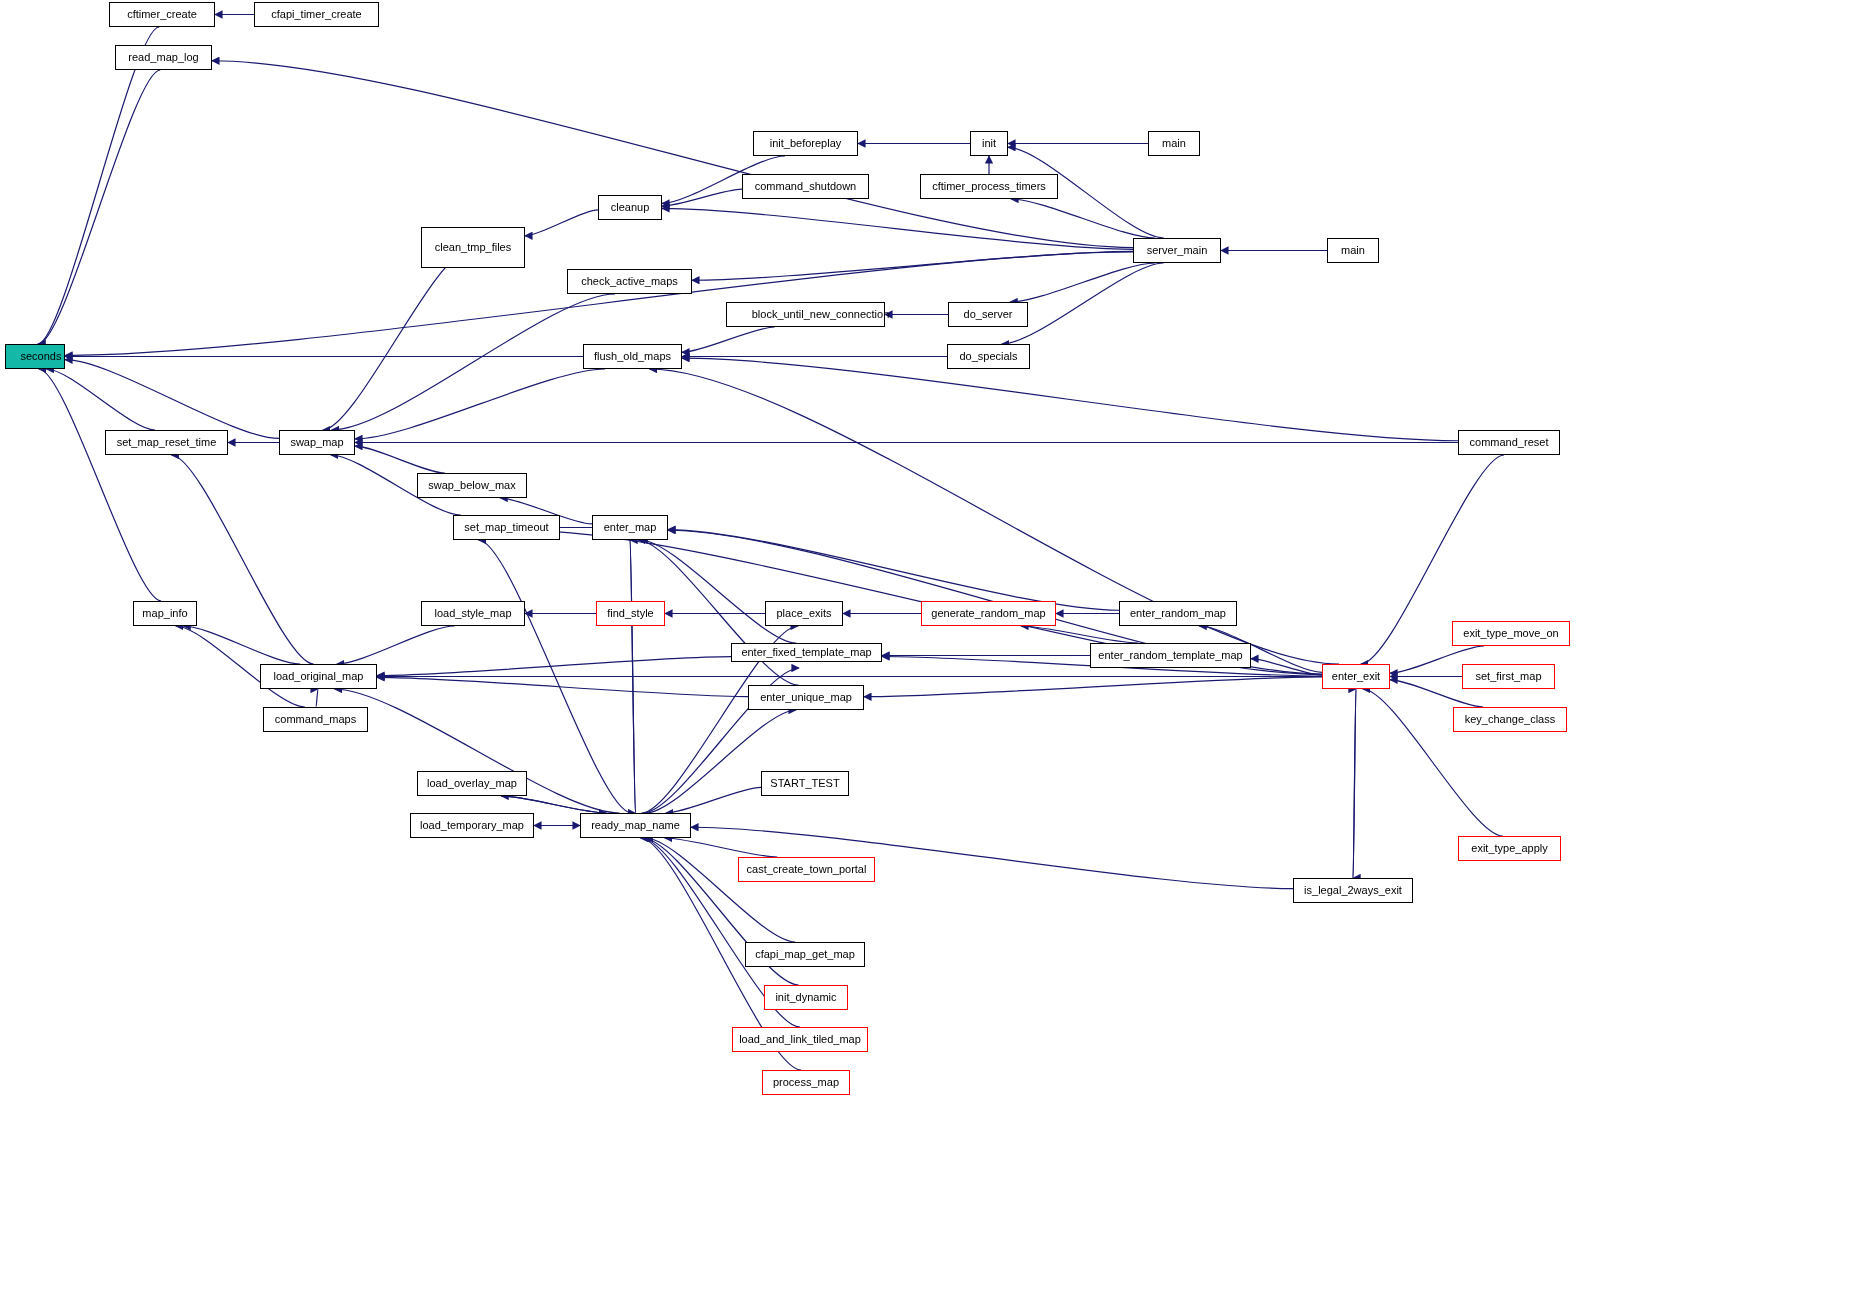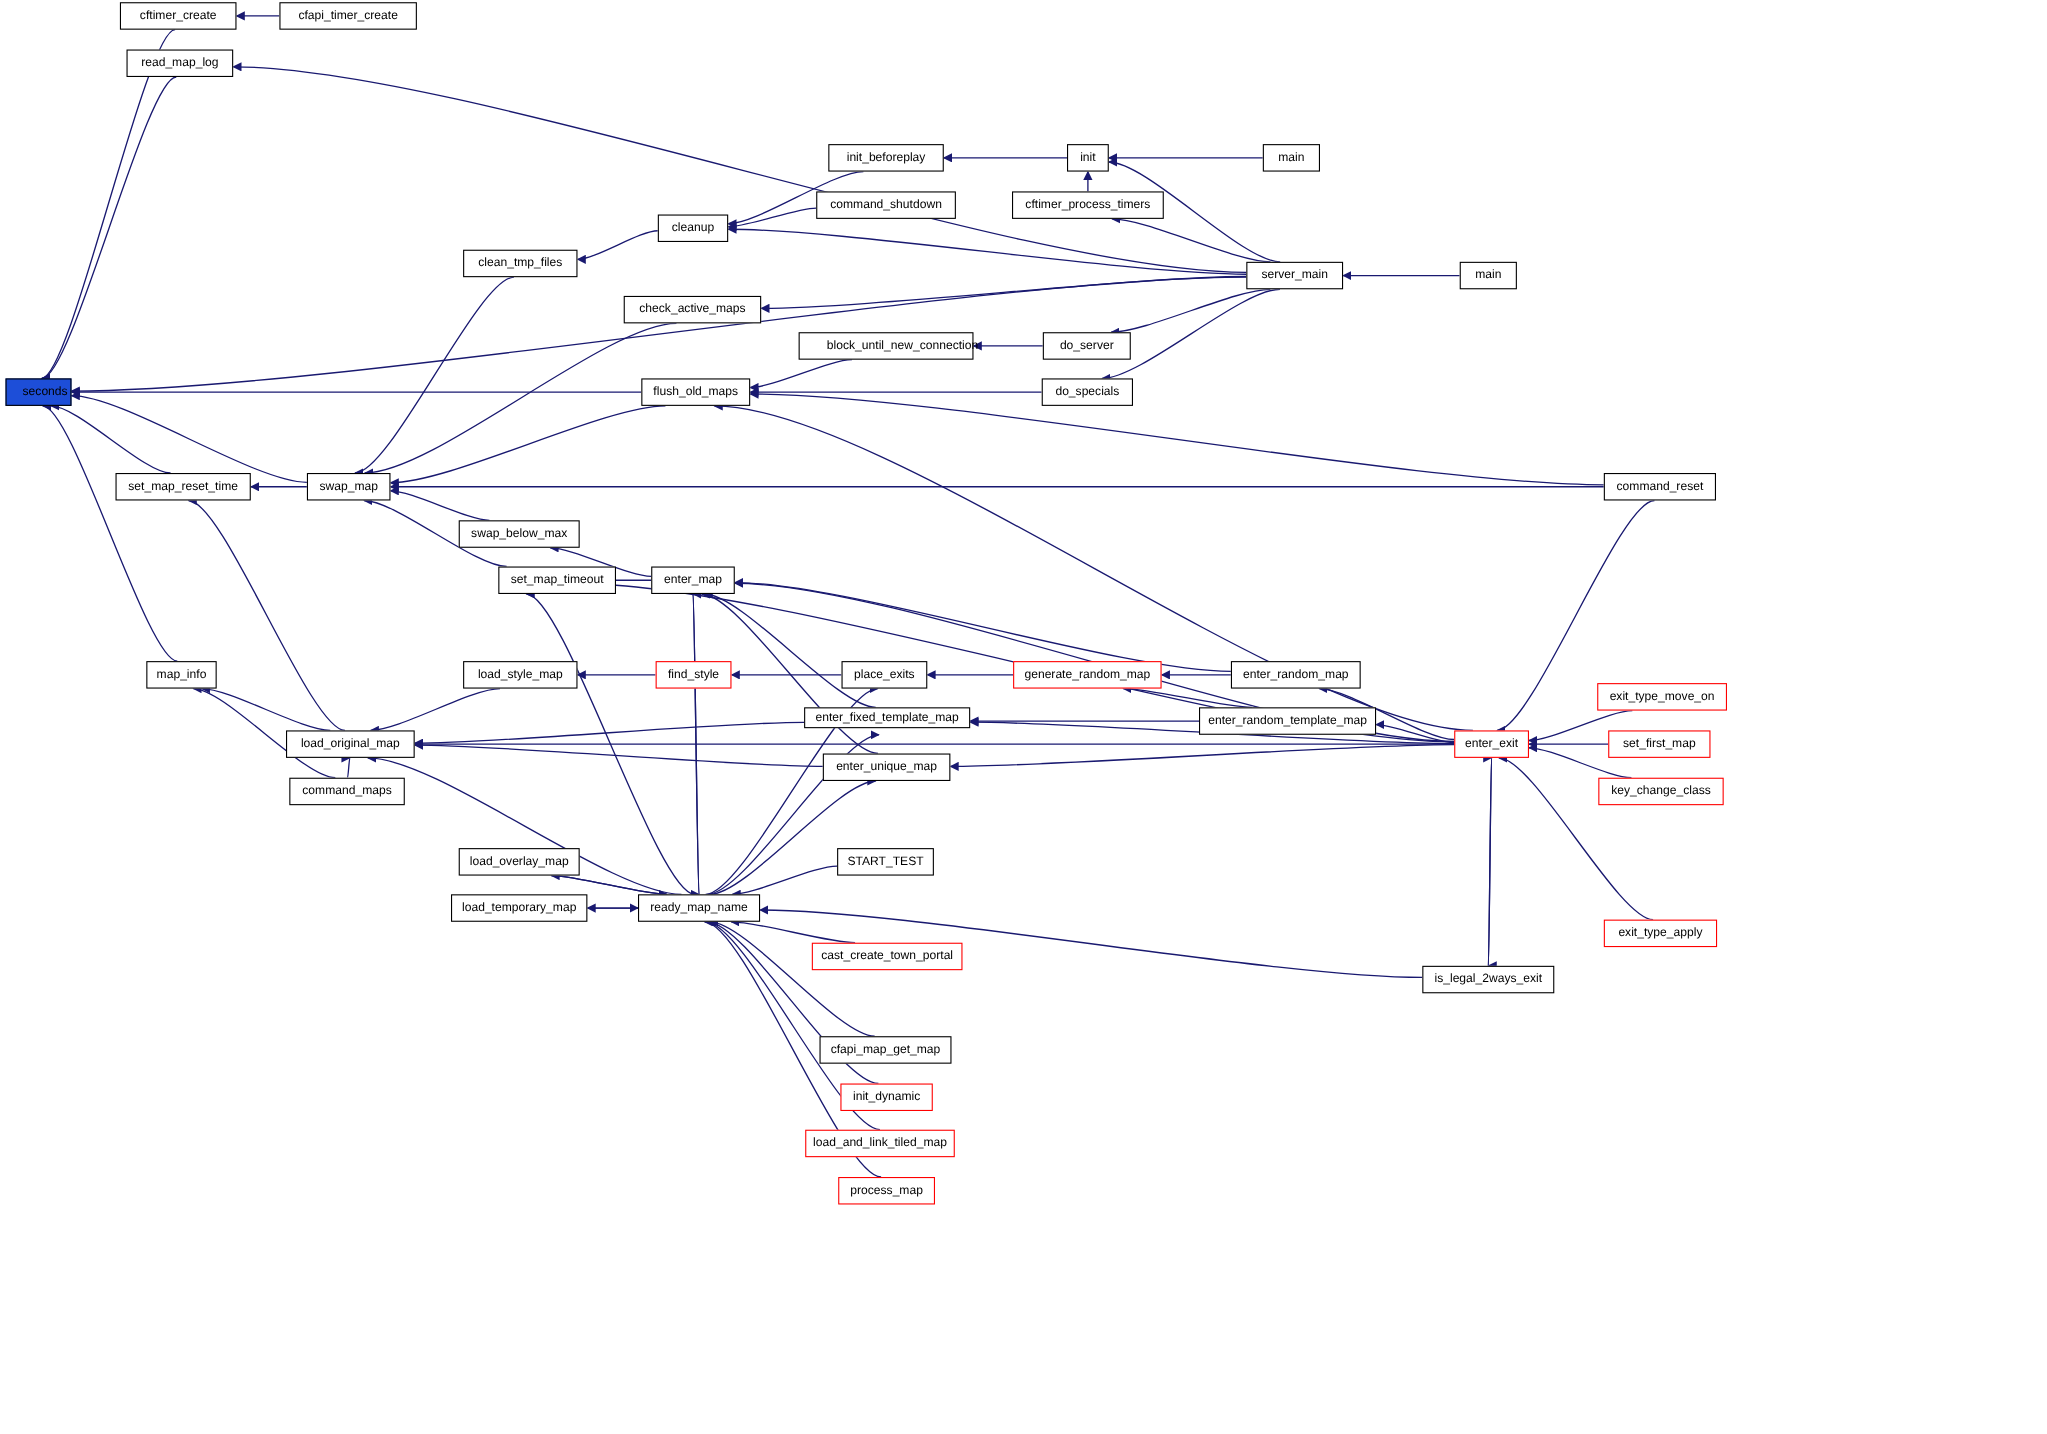--- a/index.html
+++ b/index.html
@@ -14,21 +14,21 @@
     color:#000000;
     font-size:11px;
     line-height:1;
     display:flex;
     align-items:center;
     justify-content:center;
     white-space:nowrap;
     letter-spacing:0px;
   }
   .node.red{border-color:#ff0000;}
-  .node.filled{background:#1d4ed8;padding-left:12px;}
+  .node.filled{background:#14b8a6;padding-left:12px;}
 </style>
 </head>
 <body>
 
 <div id="canvas">
   <svg id="edges" xmlns="http://www.w3.org/2000/svg">
     <defs>
       <marker id="arrow" viewBox="0 0 10 10" refX="9" refY="5" markerWidth="7" markerHeight="7" orient="auto-start-reverse">
         <path d="M 0 0 L 10 5 L 0 10 z" fill="#191970"></path>
       </marker>
@@ -150,21 +150,21 @@
       </div>
       <div class="node" style="left: 598px; top: 195px; width: 64px; height: 25px;">
         <span>cleanup</span>
       </div>
       <div class="node" style="left: 1133px; top: 238px; width: 88px; height: 25px;">
         <span>server_main</span>
       </div>
       <div class="node" style="left: 1327px; top: 238px; width: 52px; height: 25px;">
         <span>main</span>
       </div>
-      <div class="node" style="left: 421px; top: 227px; width: 104px; height: 25px;">
+      <div class="node" style="left: 421px; top: 227px; width: 104px; height: 41px;">
         <span>clean_tmp_files</span>
       </div>
       <div class="node" style="left: 567px; top: 269px; width: 125px; height: 25px;">
         <span>check_active_maps</span>
       </div>
       <div class="node" style="left: 726px; top: 302px; width: 159px; height: 25px; padding-left: 30px;">
         <span>block_until_new_connection</span>
       </div>
       <div class="node" style="left: 948px; top: 302px; width: 80px; height: 25px;">
         <span>do_server</span>

